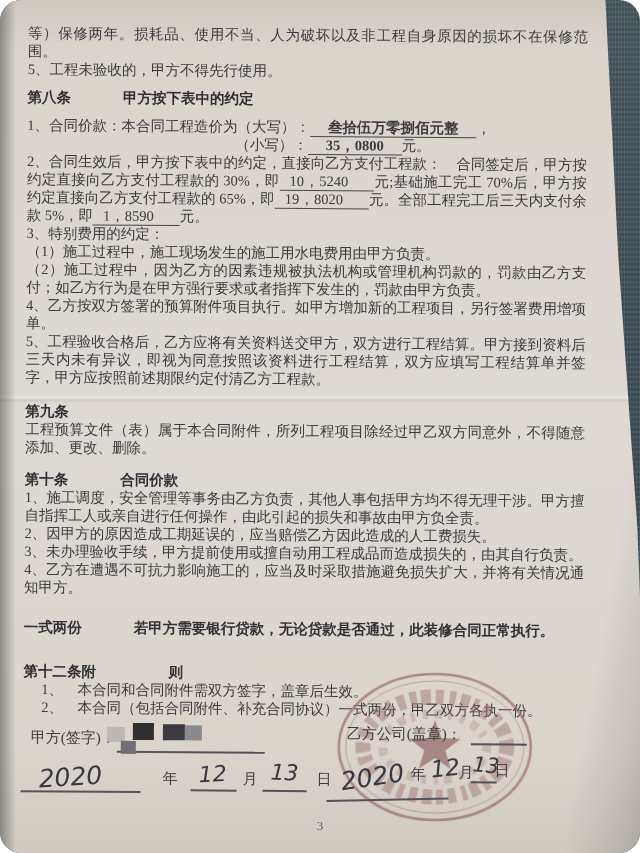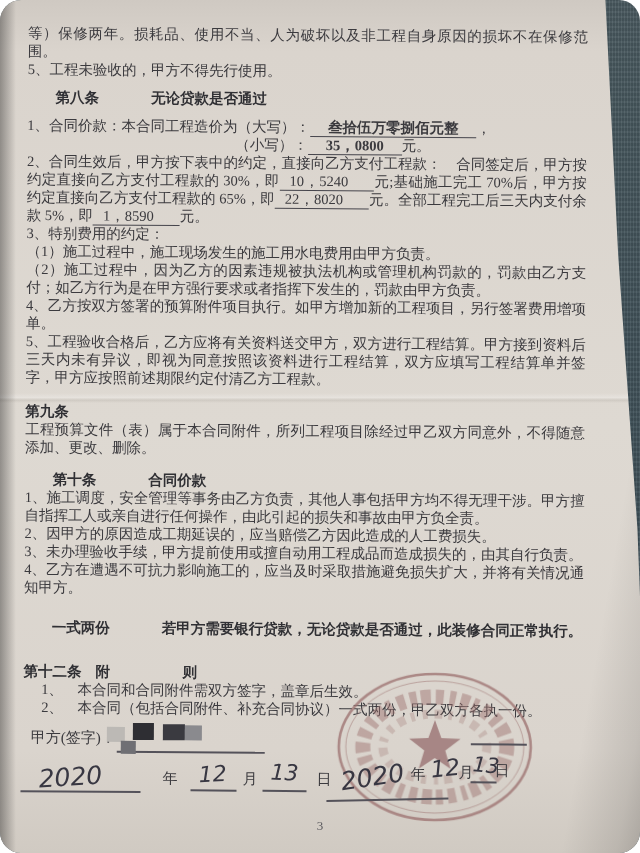--- a/index.html
+++ b/index.html
@@ -24,22 +24,22 @@
     background:linear-gradient(90deg, rgba(20,20,20,0.38), rgba(20,20,20,0)); }
   .crease { position:absolute; left:0; top:393px; width:100%; height:10px; opacity:.55;
     background:linear-gradient(180deg, rgba(255,255,255,0) 0%, rgba(255,255,255,0.45) 45%, rgba(130,124,116,0.28) 72%, rgba(255,255,255,0) 100%); }
   .content {
     position:absolute; left:28px; top:24px; width:560px;
     transform:rotate(0.4deg); transform-origin:top left;
     color:#3b3a3e; font-size:14.5px; line-height:18px;
   }
   .ln { margin:0; text-align:justify; }
   .heading { margin:0; font-weight:bold; color:#303034; }
-  .art-num { margin-right:52px; font-weight:bold;margin-left:28px; }
-  .art-num-tight { margin-right:14px; font-weight:bold; }
+  .art-num { margin-right:52px; font-weight:bold; }
+  .art-num-tight { font-weight:bold; }
   .u { border-bottom:1.5px solid #46454c; padding:0 18px 1px; font-weight:bold; }
   .u-short { border-bottom:1.5px solid #46454c; padding:0 26px 1px 10px; font-weight:normal; }
   .indent-small { padding-left:208px; }
   .indent1 { padding-left:18px; }
   .mt10 { margin-top:10px; } .mt16 { margin-top:16px; } .mt14 { margin-top:14px; }
   .mt22 { margin-top:22px; } .mt26 { margin-top:26px; }
   .sig { position:absolute; left:0; top:0; width:640px; height:853px;
     transform:rotate(0.4deg); transform-origin:top left; color:#3b3a3e; font-size:15px; }
   .sig-label { position:absolute; white-space:nowrap; }
   .hr { position:absolute; height:1.5px; background:#54525a; }
@@ -55,26 +55,26 @@
 <body>
 
 <div class="screen">
   <div class="paper">
     <div class="crease"></div>
 
     <div class="content">
       <p class="ln">等）保修两年。损耗品、使用不当、人为破坏以及非工程自身原因的损坏不在保修范围。</p>
       <p class="ln">5、工程未验收的，甲方不得先行使用。</p>
 
-      <p class="heading mt10"><span class="art-num">第八条</span><span>无论贷款是否通过</span></p>
+      <p class="heading mt10"><span class="art-num">第八条</span><span>甲方按下表中的约定</span></p>
 
       <p class="ln mt10"><span>1、合同价款：本合同工程造价为（大写）：</span><span class="u">叁拾伍万零捌佰元整</span><span>，</span></p>
       <p class="ln indent-small"><span>（小写）：</span><span class="u">35，0800</span><span>元。</span></p>
 
-      <p class="ln"><span>2、合同生效后，甲方按下表中的约定，直接向乙方支付工程款：　合同签定后，甲方按约定直接向乙方支付工程款的 30%，即</span><span class="u-short">10，5240</span><span>元;基础施工完工 70%后，甲方按约定直接向乙方支付工程款的 65%，即</span><span class="u-short">22，8020</span><span>元。全部工程完工后三天内支付余款 5%，即</span><span class="u-short">1，8590</span><span>元。</span></p>
+      <p class="ln"><span>2、合同生效后，甲方按下表中的约定，直接向乙方支付工程款：　合同签定后，甲方按约定直接向乙方支付工程款的 30%，即</span><span class="u-short">10，5240</span><span>元;基础施工完工 70%后，甲方按约定直接向乙方支付工程款的 65%，即</span><span class="u-short">19，8020</span><span>元。全部工程完工后三天内支付余款 5%，即</span><span class="u-short">1，8590</span><span>元。</span></p>
 
       <p class="ln">3、特别费用的约定：</p>
       <p class="ln">（1）施工过程中，施工现场发生的施工用水电费用由甲方负责。</p>
       <p class="ln">（2）施工过程中，因为乙方的因素违规被执法机构或管理机构罚款的，罚款由乙方支付；如乙方行为是在甲方强行要求或者指挥下发生的，罚款由甲方负责。</p>
       <p class="ln">4、乙方按双方签署的预算附件项目执行。如甲方增加新的工程项目，另行签署费用增项单。</p>
       <p class="ln">5、工程验收合格后，乙方应将有关资料送交甲方，双方进行工程结算。甲方接到资料后三天内未有异议，即视为同意按照该资料进行工程结算，双方应填写工程结算单并签字，甲方应按照前述期限约定付清乙方工程款。</p>
 
       <p class="heading mt16">第九条</p>
       <p class="ln">工程预算文件（表）属于本合同附件，所列工程项目除经过甲乙双方同意外，不得随意添加、更改、删除。</p>
 
@@ -117,20 +117,21 @@
       <div class="hr" style="left:26px; top:790px; width:120px;"></div>
       <span class="hand" style="left:44px; top:762px; font-size:25px; transform:rotate(-4deg);">2020</span>
       <span class="sig-label" style="left:168px; top:768px;">年</span>
       <div class="hr" style="left:196px; top:788px; width:46px;"></div>
       <span class="hand" style="left:204px; top:760px; font-size:22px; transform:rotate(-3deg);">12</span>
       <span class="sig-label" style="left:248px; top:768px;">月</span>
       <div class="hr" style="left:268px; top:788px; width:44px;"></div>
       <span class="hand" style="left:276px; top:758px; font-size:22px; transform:rotate(2deg);">13</span>
       <span class="sig-label" style="left:322px; top:768px;">日</span>
 
+      <span class="sig-label" style="left:352px; top:722px;">乙方公司(盖章)：</span>
       <div class="hr" style="left:476px; top:740px; width:56px;"></div>
 
       <div class="hr" style="left:332px; top:796px; width:122px; transform:rotate(-1.5deg);"></div>
       <span class="hand" style="left:346px; top:760px; font-size:25px; transform:rotate(-9deg);">2020</span>
       <span class="sig-label" style="left:416px; top:762px;">年</span>
       <span class="hand" style="left:436px; top:752px; font-size:23px; transform:rotate(-6deg);">12</span>
       <span class="sig-label" style="left:464px; top:760px;">月</span>
       <div class="hr" style="left:476px; top:778px; width:26px;"></div>
       <span class="hand" style="left:478px; top:750px; font-size:21px; transform:rotate(4deg);">13</span>
       <span class="sig-label" style="left:500px; top:758px;">日</span>

